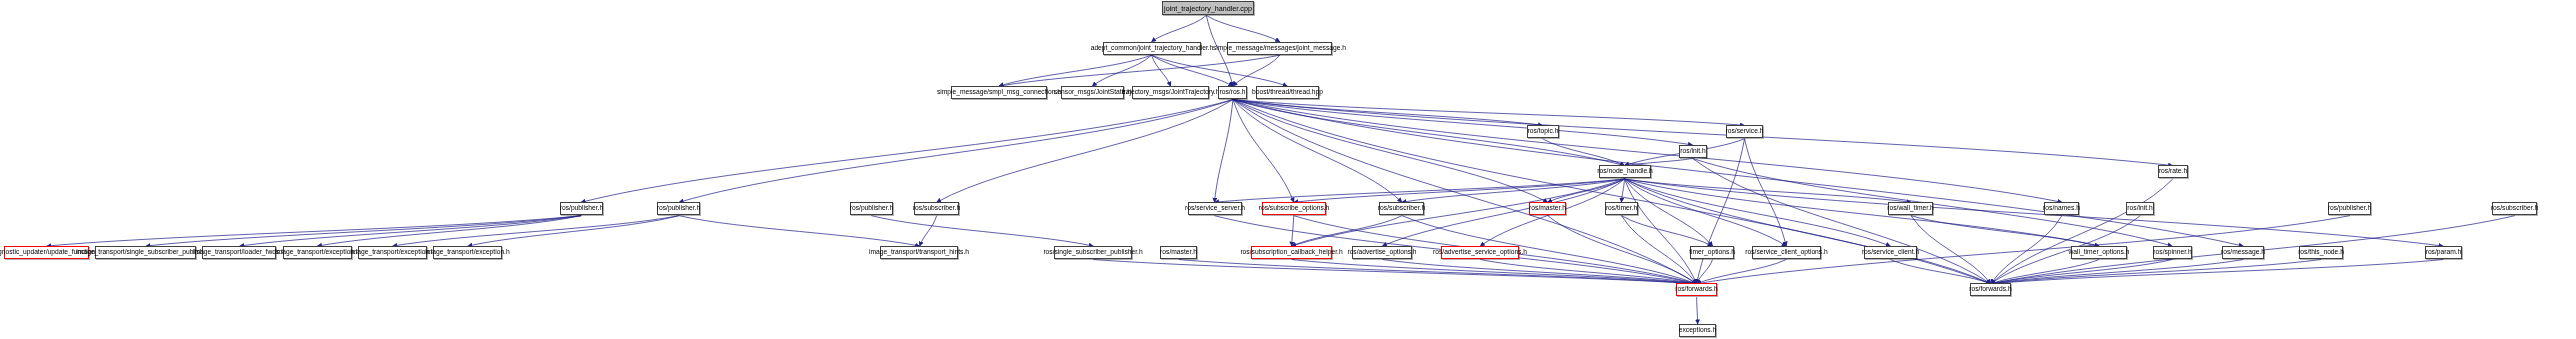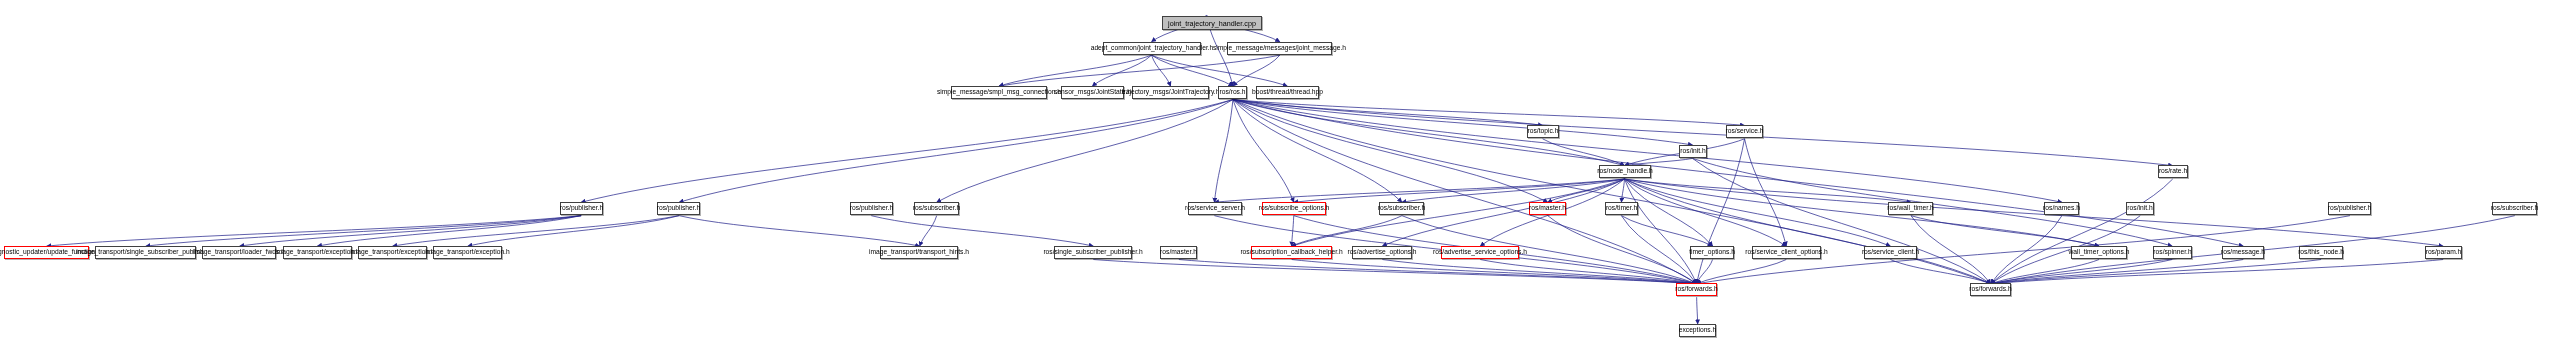--- a/index.html
+++ b/index.html
@@ -157,21 +157,21 @@
         <path d="M 4216,503 C 4128,524.15 3952,531.2 3864,550" marker-end="url(#arrow)"></path>
         <path d="M 4354,503 C 4231.5,524.15 3986.5,531.2 3864,550" marker-end="url(#arrow)"></path>
         <path d="M 4505,503 C 4344.75,524.15 4024.25,531.2 3864,550" marker-end="url(#arrow)"></path>
         <path d="M 4742,503 C 4522.5,524.15 4083.5,531.2 3864,550" marker-end="url(#arrow)"></path>
         <path d="M 5221,503 C 5229,559.25 5245,578 5253,628" marker-end="url(#arrow)"></path>
         <path d="M 5221,477 C 5233.5,450.45 5258.5,441.6 5271,418" marker-end="url(#arrow)"></path>
         <path d="M 3293,576 C 3293.5,599.4 3294.5,607.2 3295,628" marker-end="url(#arrow)"></path>
       </g>
   </svg>
   <div id="nodes-layer">
-      <div class="node root" style="left: 1162px; top: 16px; width: 100px;">
+      <div class="node root" style="left: 1162px; top: 1px; width: 92px;">
         <span class="node-label">joint_trajectory_handler.cpp</span>
       </div>
       <div class="node" style="left: 1103px; top: 42px; width: 98px;">
         <span class="node-label">adept_common/joint_trajectory_handler.h</span>
       </div>
       <div class="node" style="left: 1227px; top: 42px; width: 105px;">
         <span class="node-label">simple_message/messages/joint_message.h</span>
       </div>
       <div class="node thick" style="left: 951px; top: 86px; width: 96px;">
         <span class="node-label">simple_message/smpl_msg_connection.h</span>

